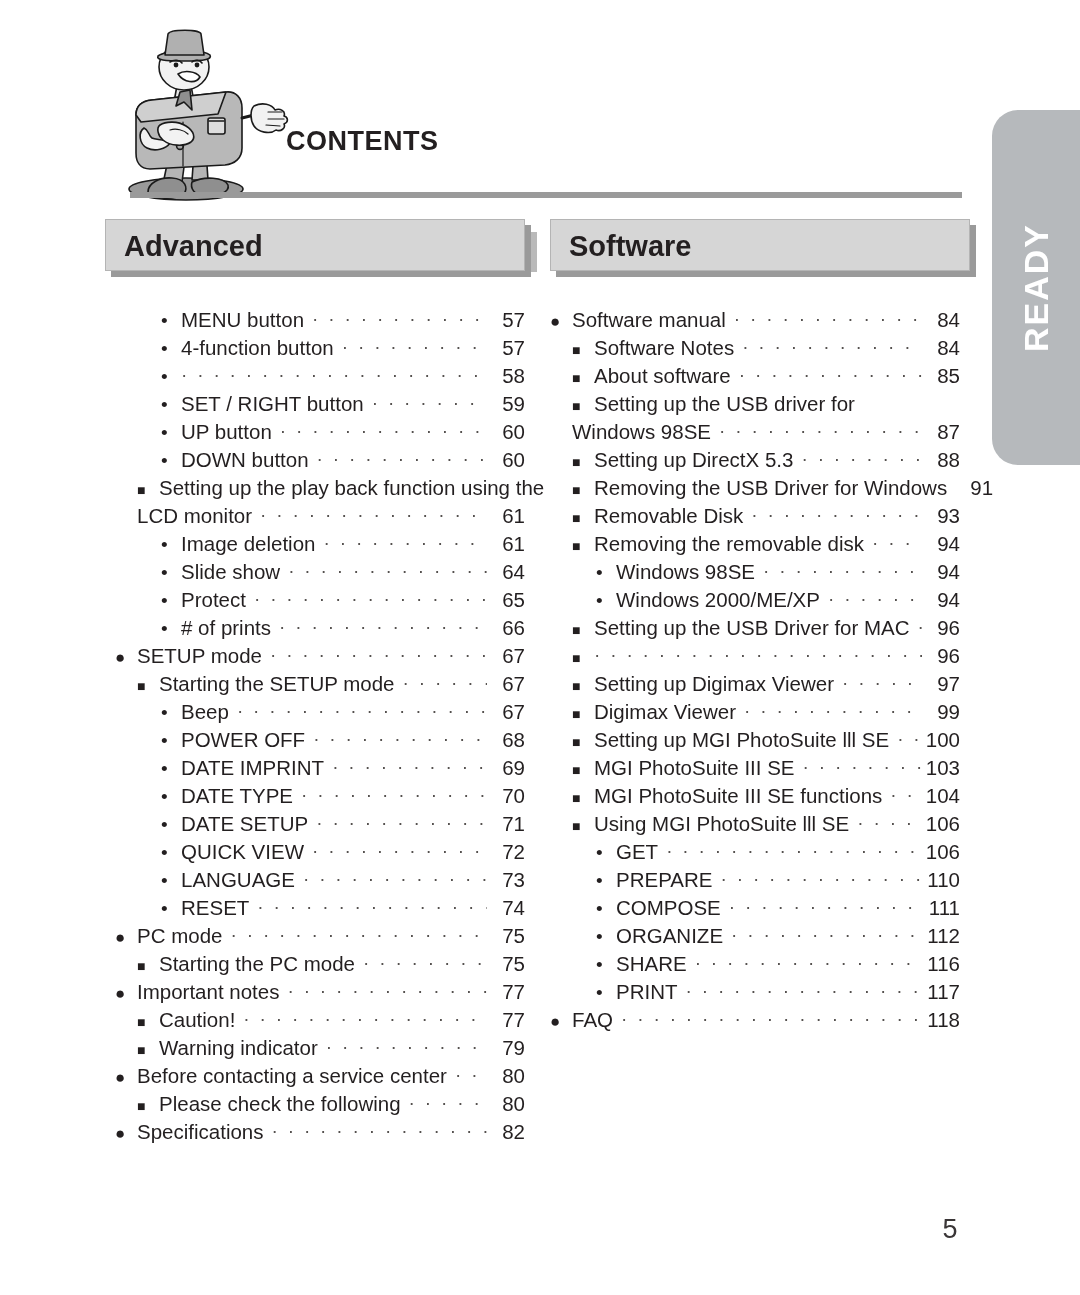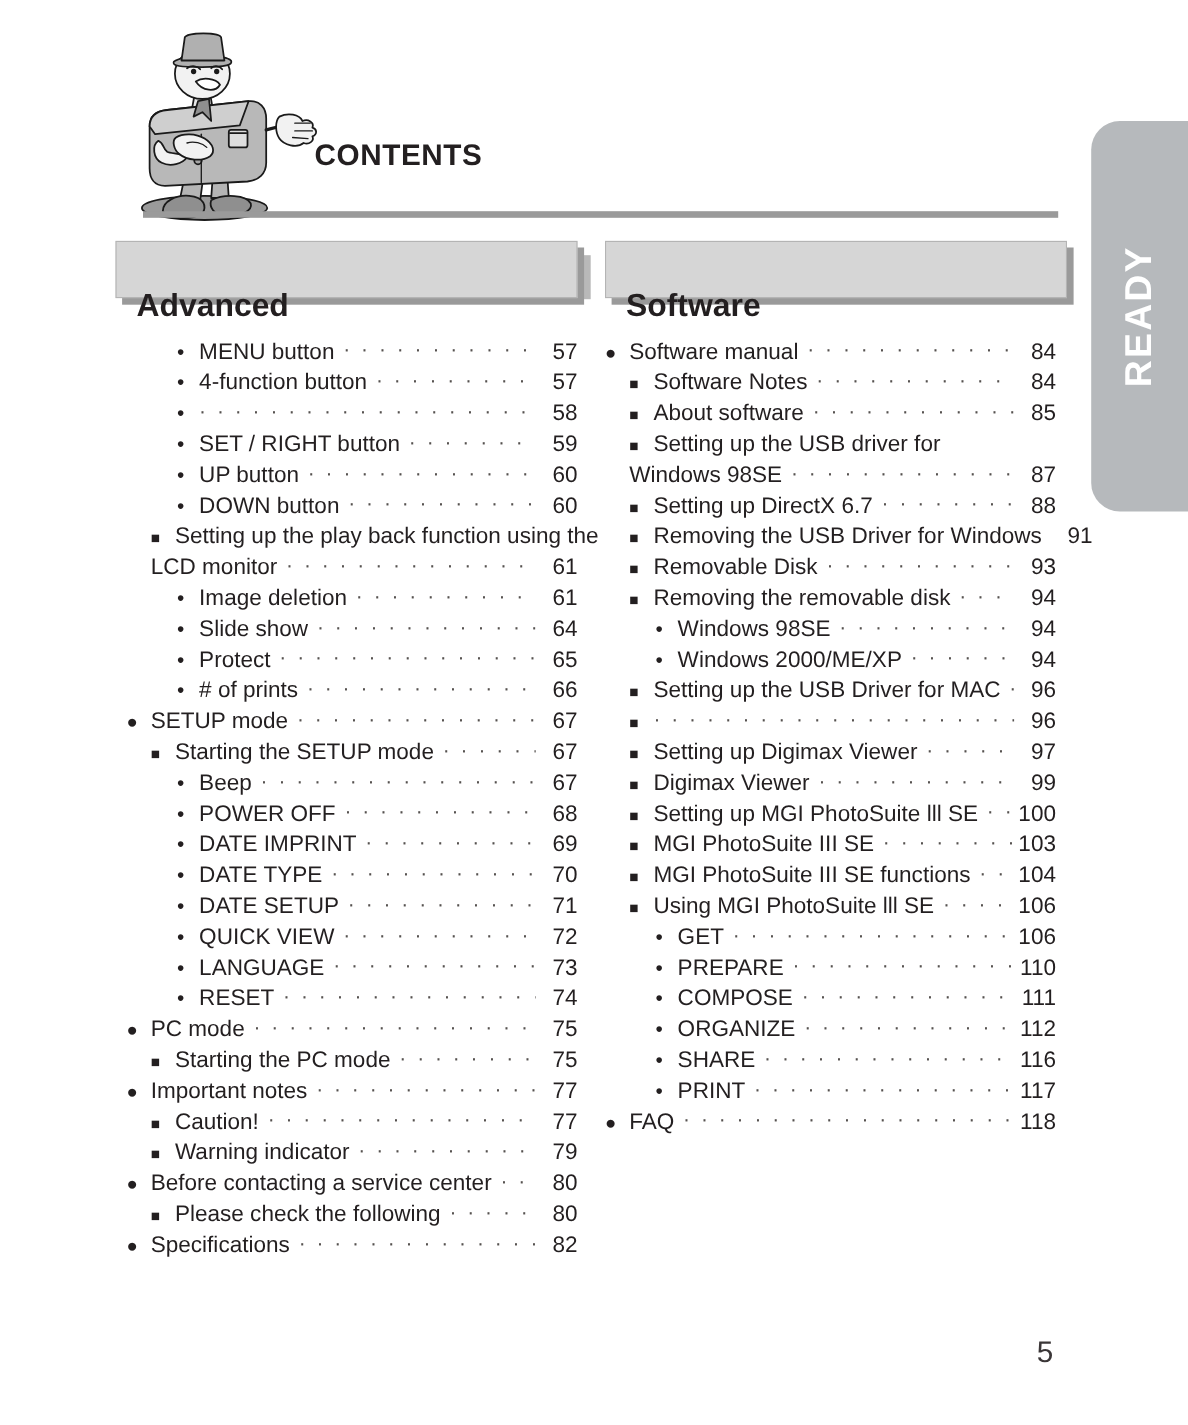--- a/index.html
+++ b/index.html
@@ -57,21 +57,20 @@
     box-shadow: 6px 6px 0 0 #9a9a9a;
   }
   .section-bar .bar-label {
     position: absolute;
     left: 18px;
     top: 9px;
     font-size: 29px;
     font-weight: bold;
     color: #231f20;
     line-height: 34px;
-    margin-top: 32px;
   }
   #bar-advanced { left: 105px; top: 219px; width: 420px; }
   #bar-software { left: 550px; top: 219px; width: 420px; }
   
   #bar-software-stub {
     position: absolute;
     left: 529px;
     top: 232px;
     width: 8px;
     height: 40px;
@@ -461,21 +460,21 @@
       <span class="page"></span>
     </div>
     <div class="toc-row cont">
       <span class="bullet"></span>
       <span class="label">Windows 98SE</span>
       <span class="leader">· · · · · · · · · · · · · · · · · · · · · · · · · · · · · · · · · · · · · · · · · · · · · · · · · · · · · · · · · · · </span>
       <span class="page">87</span>
     </div>
     <div class="toc-row lvl2">
       <span class="bullet">■</span>
-      <span class="label">Setting up DirectX 6.7</span>
+      <span class="label">Setting up DirectX 5.3</span>
       <span class="leader">· · · · · · · · · · · · · · · · · · · · · · · · · · · · · · · · · · · · · · · · · · · · · · · · · · · · · · · · · · · </span>
       <span class="page">88</span>
     </div>
     <div class="toc-row lvl2">
       <span class="bullet">■</span>
       <span class="label">Removing the USB Driver for Windows</span>
       <span class="leader">· · · · · · · · · · · · · · · · · · · · · · · · · · · · · · · · · · · · · · · · · · · · · · · · · · · · · · · · · · · </span>
       <span class="page">91</span>
     </div>
     <div class="toc-row lvl2">

